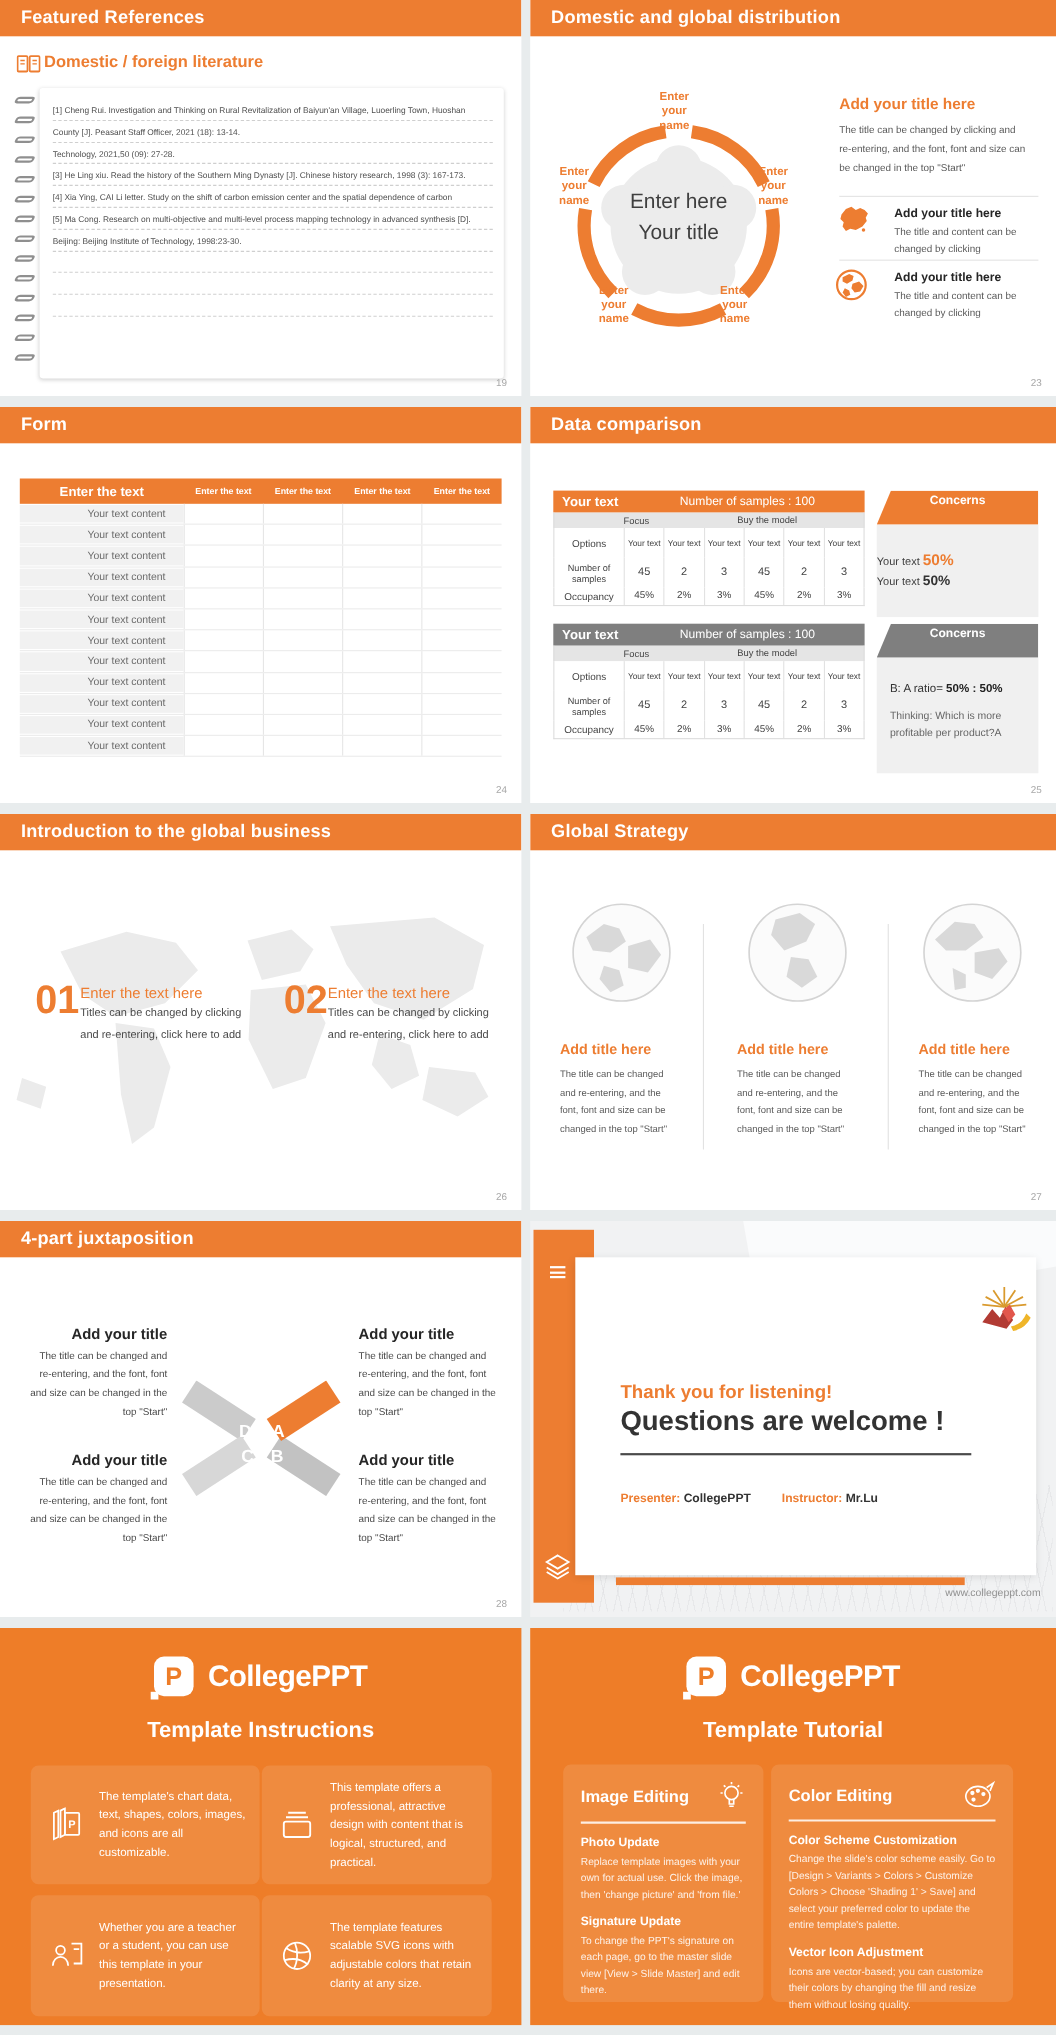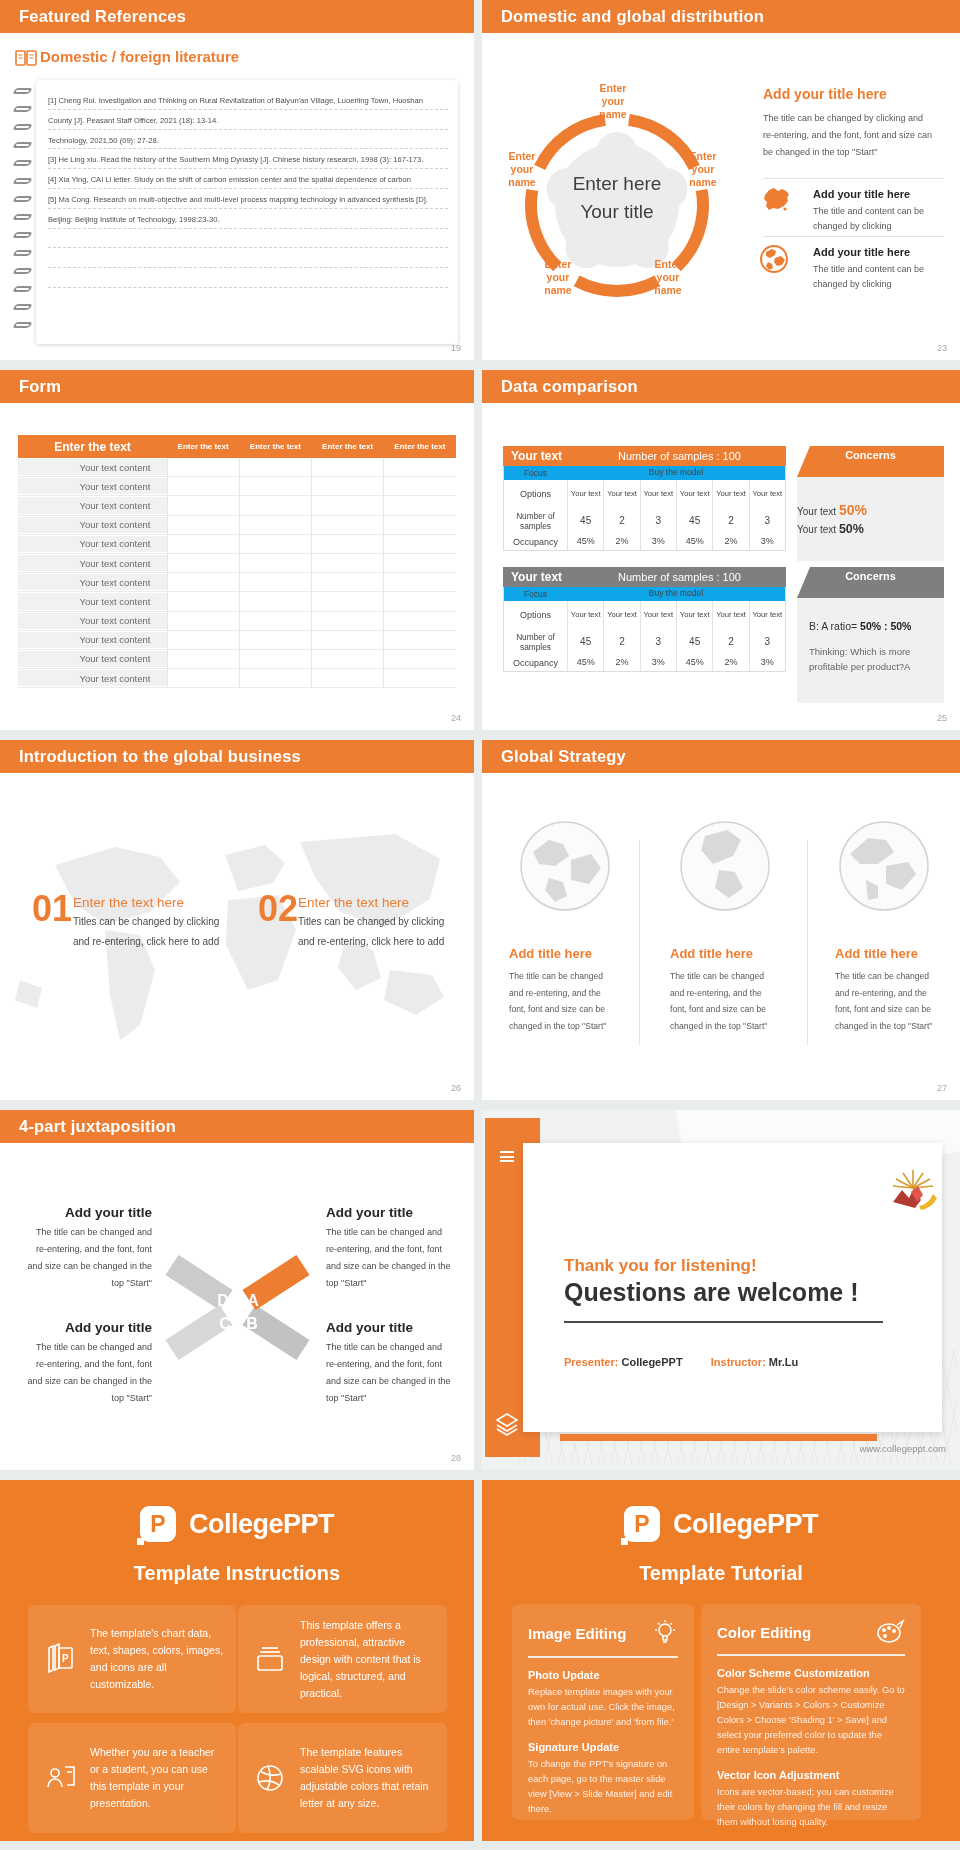--- a/index.html
+++ b/index.html
@@ -58,21 +58,21 @@
   .c-table { position:absolute; width:283px; font-size:9px; color:#444; }
   .c-hrow { display:flex; height:20px; color:#fff; align-items:center; }
   .c-hrow .lab { width:70px; padding-left:8px; font-weight:bold; font-size:12px; }
   .c-hrow .rest { flex:1; text-align:center; font-size:11px; }
   .c-row { display:flex; border-left:1px solid #ddd; border-right:1px solid #ddd; }
   .c-row.last { border-bottom:1px solid #ddd; }
   .c-cell { flex:1; border-left:1px solid #e2e2e2; display:flex; align-items:center;
             justify-content:center; text-align:center; line-height:9.5px; }
   .c-lab { width:63px; display:flex; align-items:center; justify-content:center; text-align:center;
            line-height:10px; }
-  .c-focus { background:#0ea5e9; height:14px; }
+  .c-focus { background:#e5e5e5; height:14px;padding-left:43px; }
   .concerns { position:absolute; left:315px; width:147px; }
   .cc-head { height:31px; color:#fff; font-weight:bold; font-size:11px; text-align:center; line-height:19px;
              clip-path:polygon(13px 0, 100% 0, 100% 100%, 0 100%); }
   .cc-body { background:#f0f0f0; }
 
   
   .intro-num { position:absolute; font-size:36px; font-weight:bold; color:#ed7d31; }
   .intro-title { position:absolute; font-size:13.5px; font-weight:normal; color:#ed7d31; }
   .intro-body { position:absolute; font-size:10px; color:#4a4a4a; line-height:20px; }
 
@@ -612,21 +612,21 @@
     </svg>
     <div class="txt">Whether you are a teacher or a student, you can use this template in your presentation.</div>
   </div>
   <div class="icard" style="left:238px;top:243px;width:209px;height:110px">
     <svg class="ic" width="30" height="30" viewBox="0 0 30 30">
       <g fill="none" stroke="#fff" stroke-width="1.6">
           <circle cx="15" cy="15" r="12"></circle>
           <path d="M5 8c6 4 14 5 21 3M4 19c7-2 15-1 21 4M13 3c3 7 3 17-1 24"></path>
         </g>
     </svg>
-    <div class="txt">The template features scalable SVG icons with adjustable colors that retain letter at any size.</div>
+    <div class="txt">The template features scalable SVG icons with adjustable colors that retain clarity at any size.</div>
   </div>
 </div>
 
 <div class="panel" style="left:482px;top:1480px;width:478px;height:361px">
   <div class="brand">
     <div class="badge">P</div>
     <div class="brand-name">CollegePPT</div>
   </div>
   <div class="panel-head">Template Tutorial</div>
 

